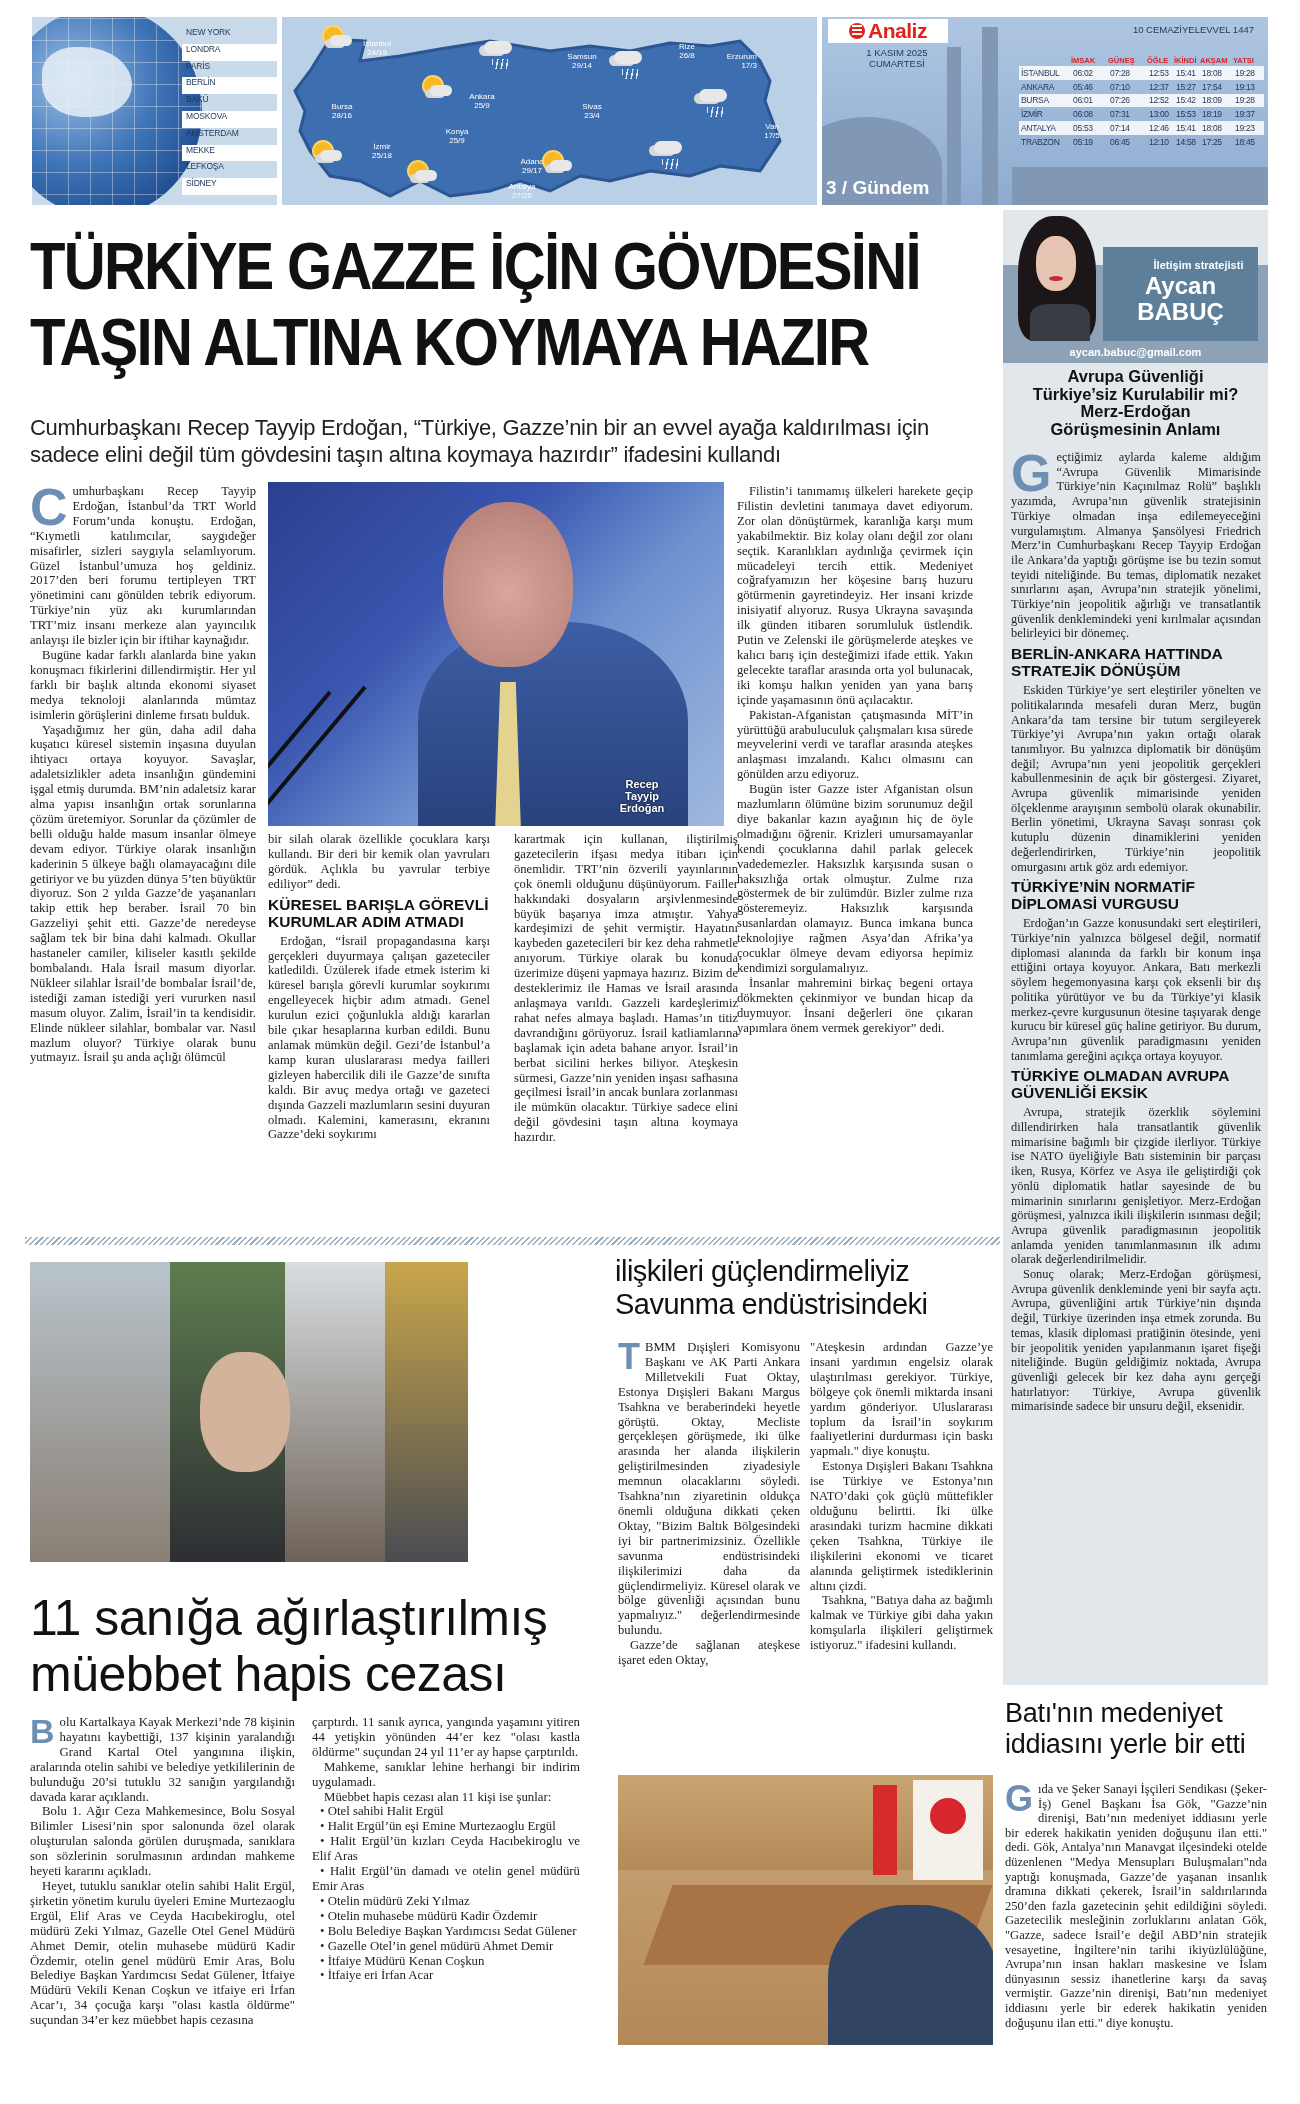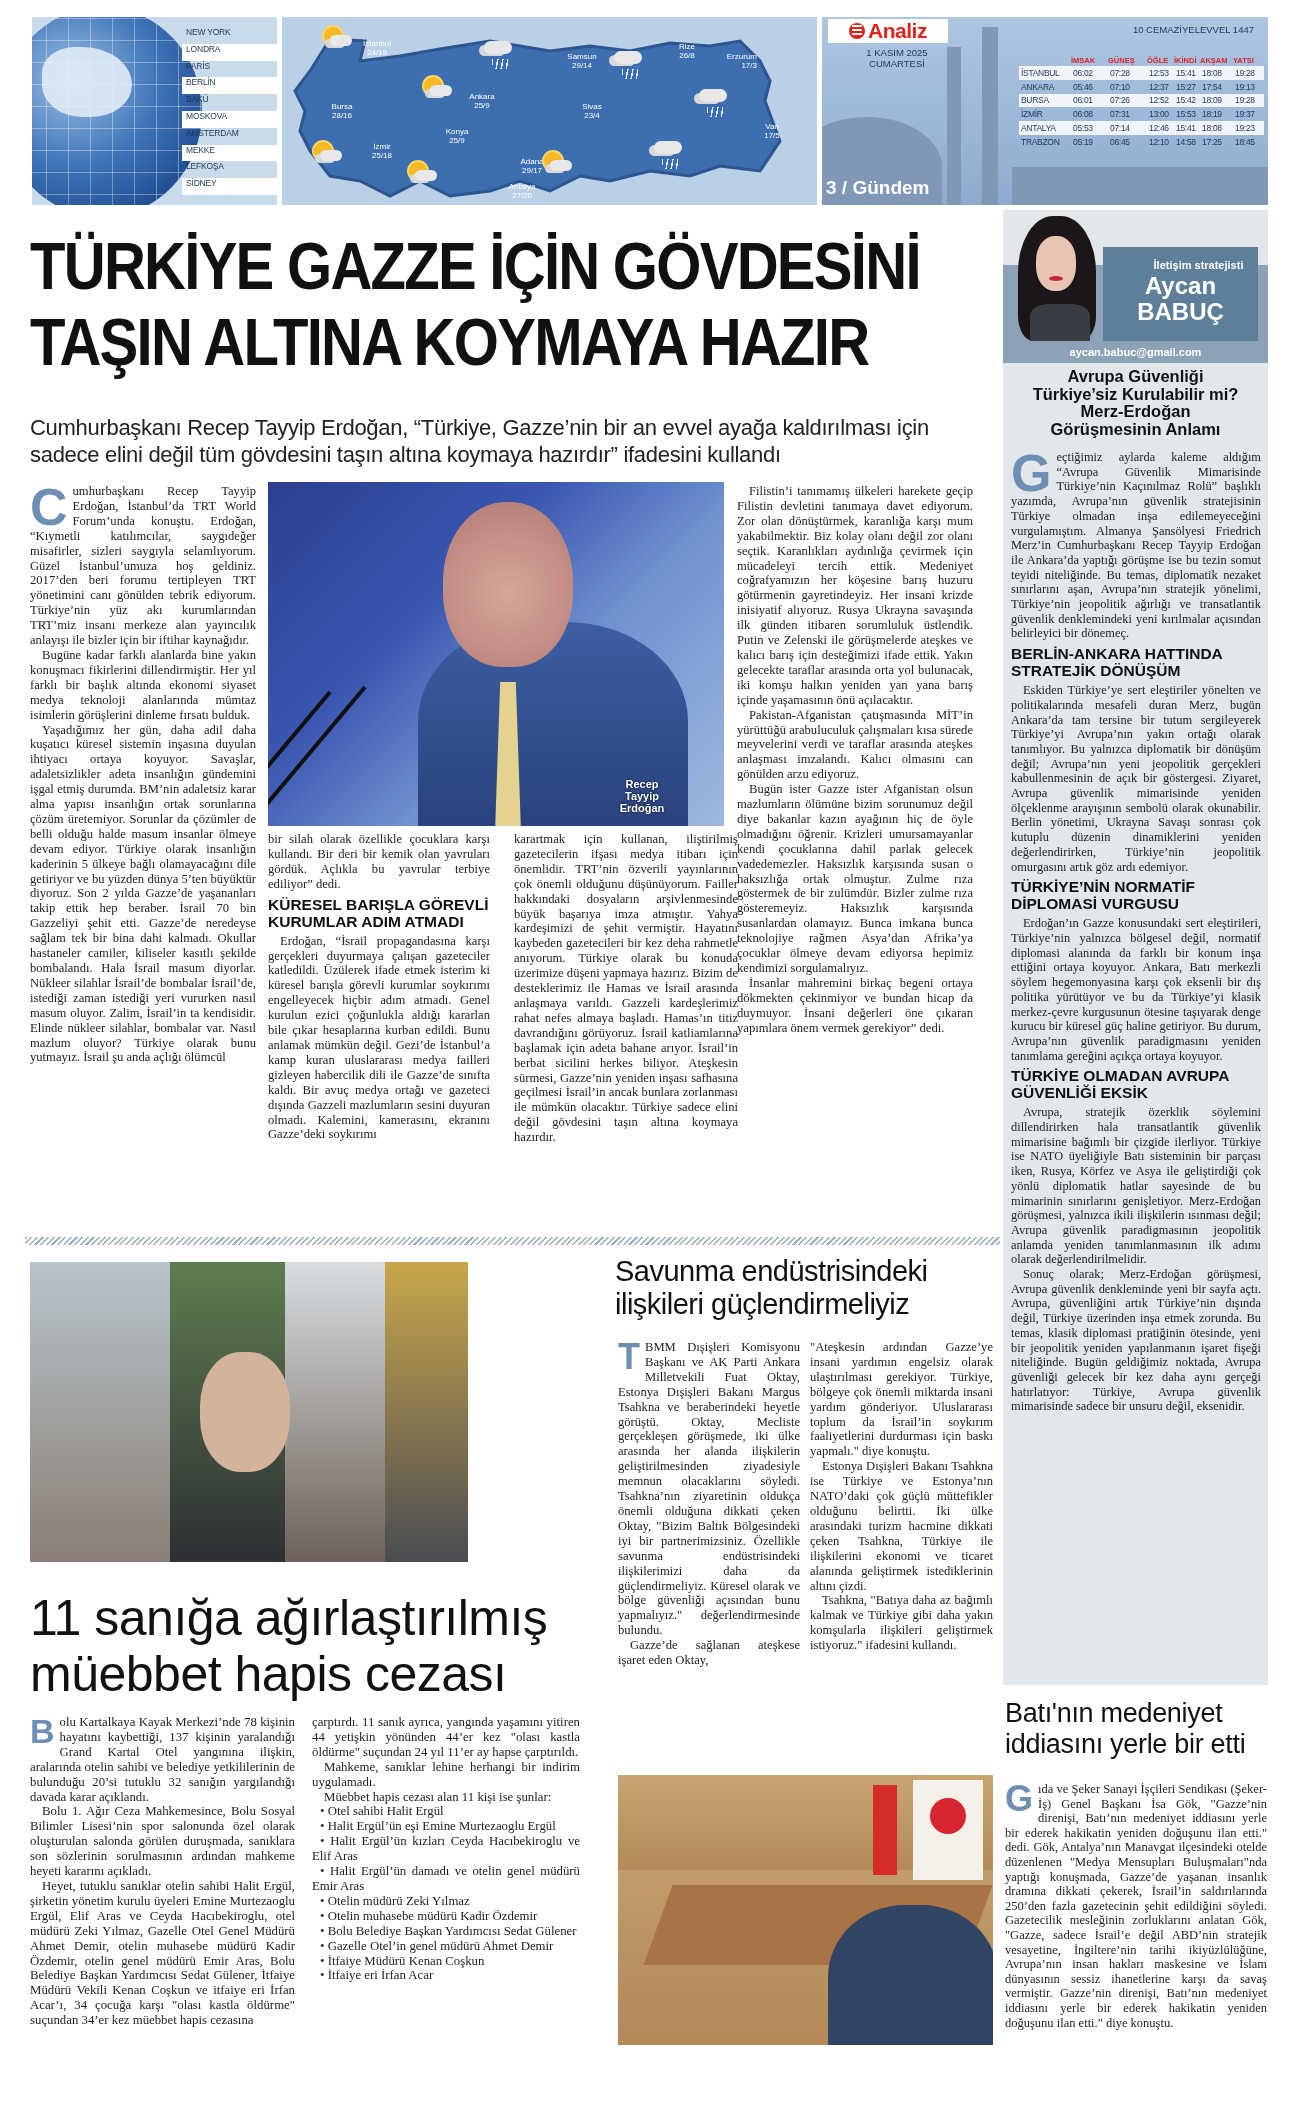--- a/index.html
+++ b/index.html
@@ -436,22 +436,22 @@
       <li>Otelin müdürü Zeki Yılmaz</li>
       <li>Otelin muhasebe müdürü Kadir Özdemir</li>
       <li>Bolu Belediye Başkan Yardımcısı Sedat Gülener</li>
       <li>Gazelle Otel’in genel müdürü Ahmet Demir</li>
       <li>İtfaiye Müdürü Kenan Coşkun</li>
       <li>İtfaiye eri İrfan Acar</li>
     </ul>
 </div>
 
 <div class="abs savunma-headline">
+  <span>ilişkileri güçlendirmeliyiz</span>
   <span>Savunma endüstrisindeki</span>
-  <span>ilişkileri güçlendirmeliyiz</span>
 </div>
 
 <div class="col" style="left:618px;top:1340px;width:182px;">
   <p class="first"><span class="dropcap" style="font-size:36px;line-height:30px;">T</span><span>BMM Dışişleri Komisyonu Başkanı ve AK Parti Ankara Milletvekili Fuat Oktay, Estonya Dışişleri Bakanı Margus Tsahkna ve beraberindeki heyetle görüştü. Oktay, Mecliste gerçekleşen görüşmede, iki ülke arasında her alanda ilişkilerin geliştirilmesinden ziyadesiyle memnun olacaklarını söyledi. Tsahkna’nın ziyaretinin oldukça önemli olduğuna dikkati çeken Oktay, "Bizim Baltık Bölgesindeki iyi bir partnerimizsiniz. Özellikle savunma endüstrisindeki ilişkilerimizi daha da güçlendirmeliyiz. Küresel olarak ve bölge güvenliği açısından bunu yapmalıyız." değerlendirmesinde bulundu.</span></p>
   <p>Gazze’de sağlanan ateşkese işaret eden Oktay,</p>
 </div>
 
 <div class="col" style="left:810px;top:1340px;width:183px;">
   <p class="first">"Ateşkesin ardından Gazze’ye insani yardımın engelsiz olarak ulaştırılması gerekiyor. Türkiye, bölgeye çok önemli miktarda insani yardım gönderiyor. Uluslararası toplum da İsrail’in soykırım faaliyetlerini durdurması için baskı yapmalı." diye konuştu.</p>
   <p>Estonya Dışişleri Bakanı Tsahkna ise Türkiye ve Estonya’nın NATO’daki çok güçlü müttefikler olduğunu belirtti. İki ülke arasındaki turizm hacmine dikkati çeken Tsahkna, Türkiye ile ilişkilerini ekonomi ve ticaret alanında geliştirmek istediklerinin altını çizdi.</p>

